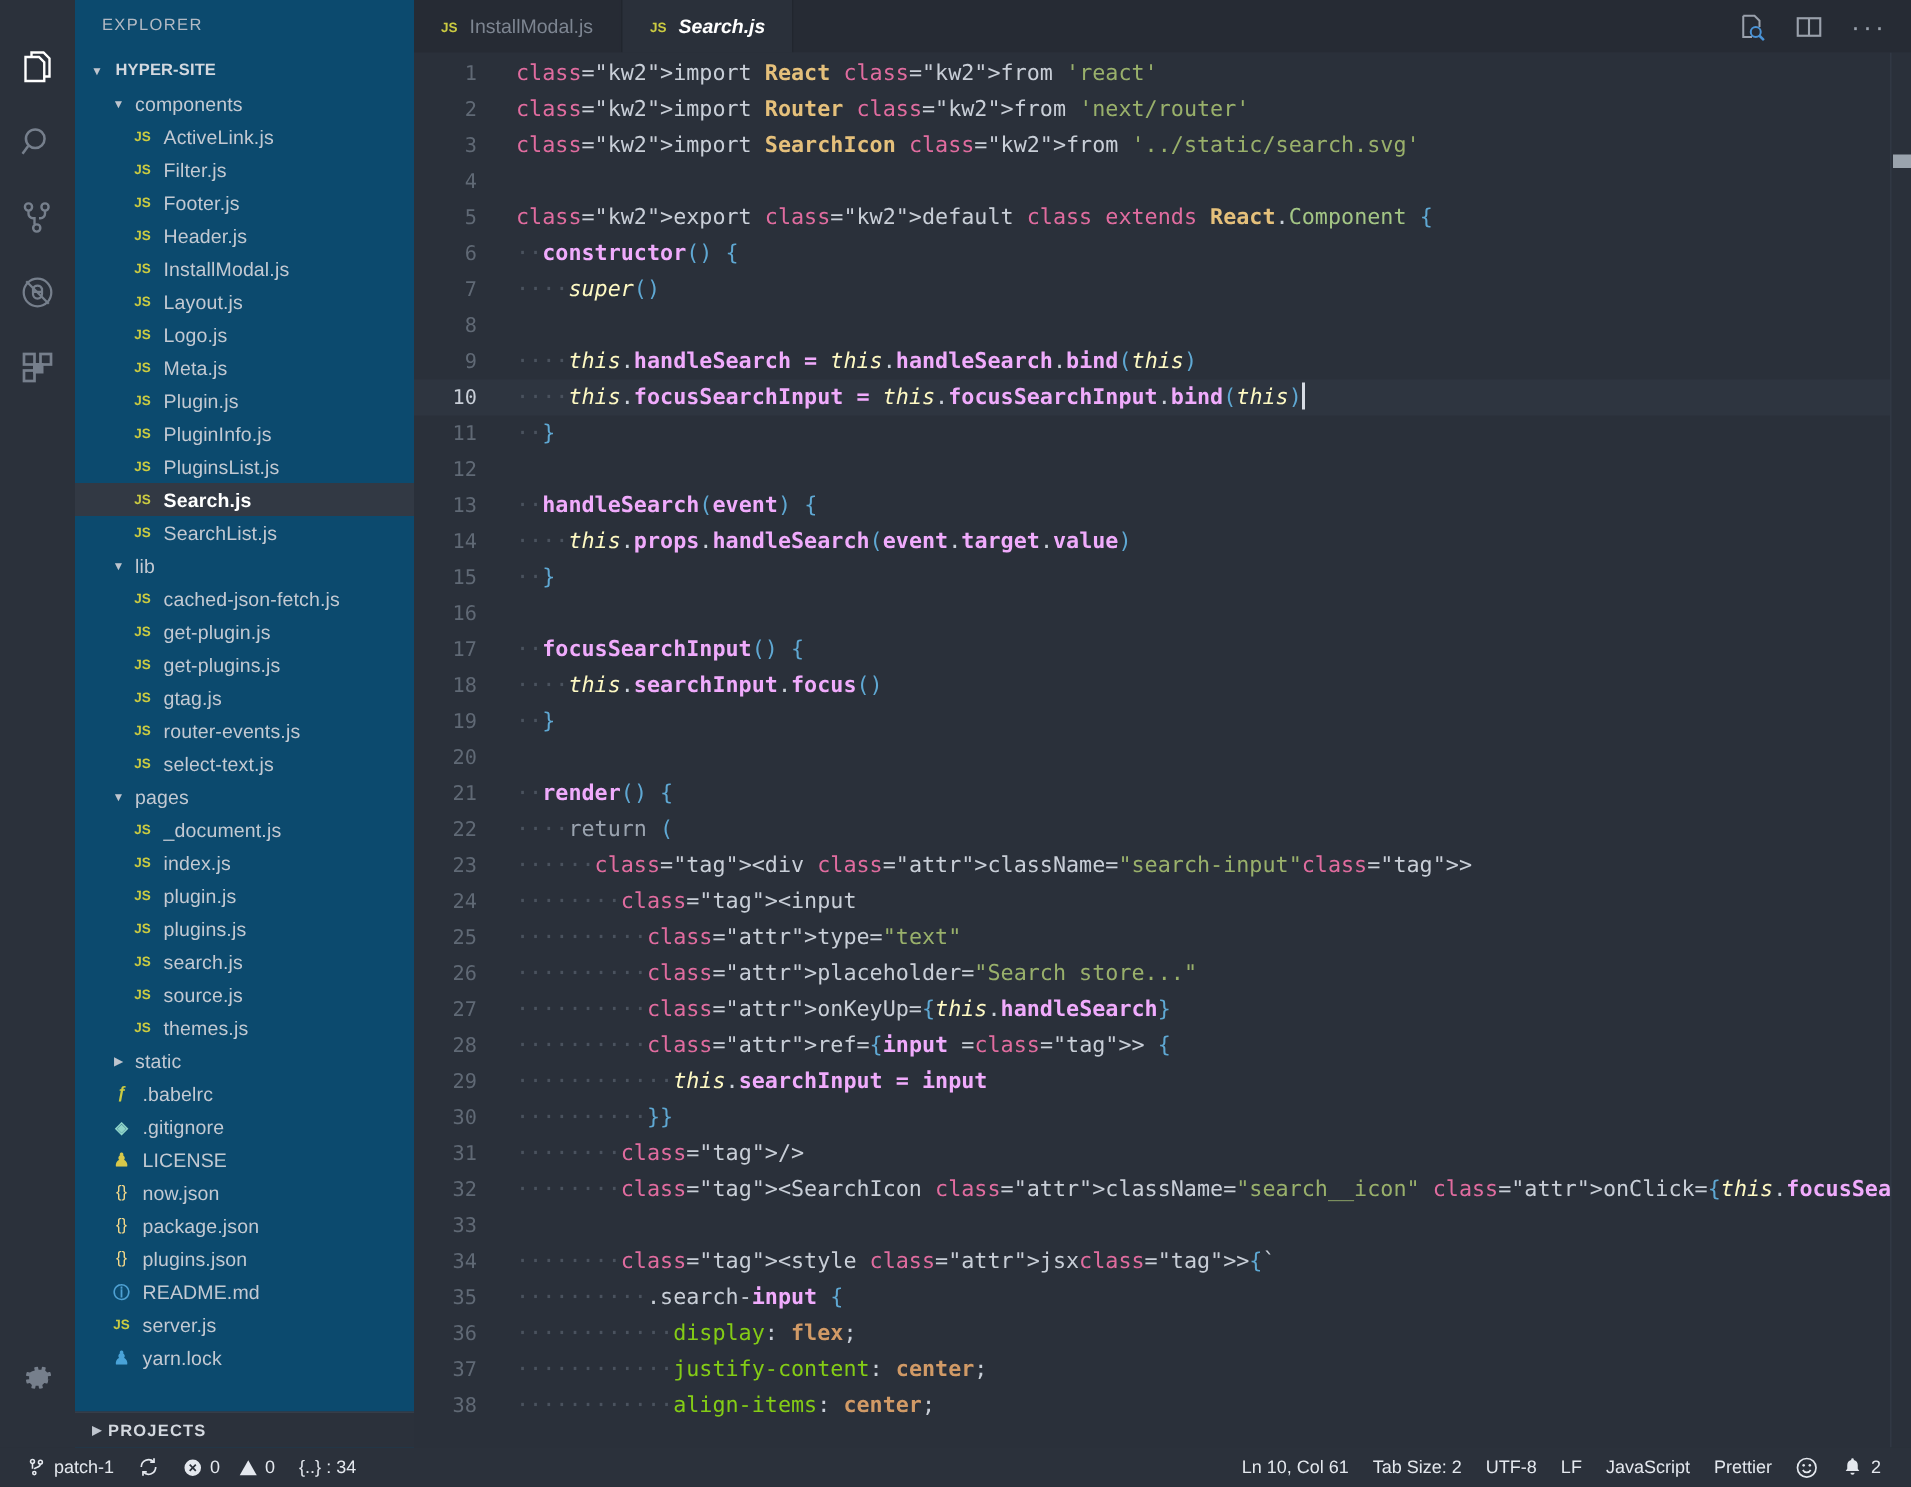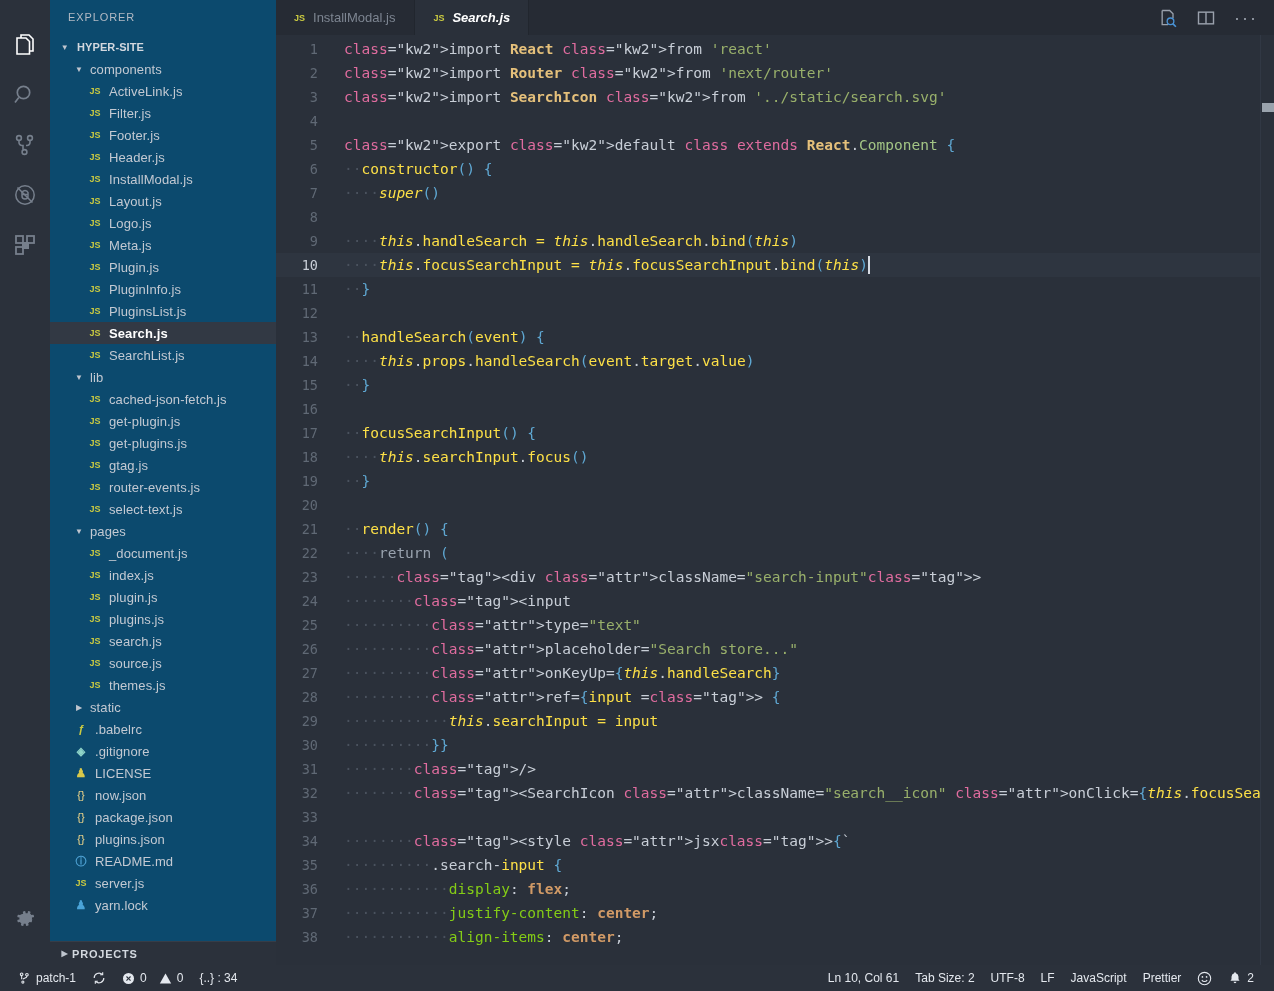--- a/index.html
+++ b/index.html
@@ -115,23 +115,23 @@
     width: 58px; flex: 0 0 58px; text-align: right; padding-right: 16px;
     color: #606975; font-size: 13.5px;
   }
   .ln.cur { color: #c8ced7; }
   .ctext { padding-left: 10px; color: #c8ced7; }
   .ws { color: #4a525e; }
   .kw    { color: #e06c9f; }          
   .str   { color: #99b06b; }          
   .cls   { color: #e5c07b; font-weight: bold; }  
   .prop  { color: #a3c585; }          
-  .this  { color: #fde047; font-style: italic; }
+  .this  { color: #fef9c3; font-style: italic; }
   .punc  { color: #5fa8d3; }          
-  .plain { color: #fde047; font-weight: normal; }
+  .plain { color: #f0abfc; font-weight: bold; }
   .dim   { color: #9aa3af; margin-top: 34px; }
   .cssprop { color: #84cc16; }
   .cssval2 { color: #d19a66; font-weight: bold; }
   .cursor {
     display: inline-block; width: 2px; height: 18px; background: #d7dce4;
     vertical-align: -4px; margin-right: -2px;
   }
   .line10bg { background: #2e3540; }
 
   

